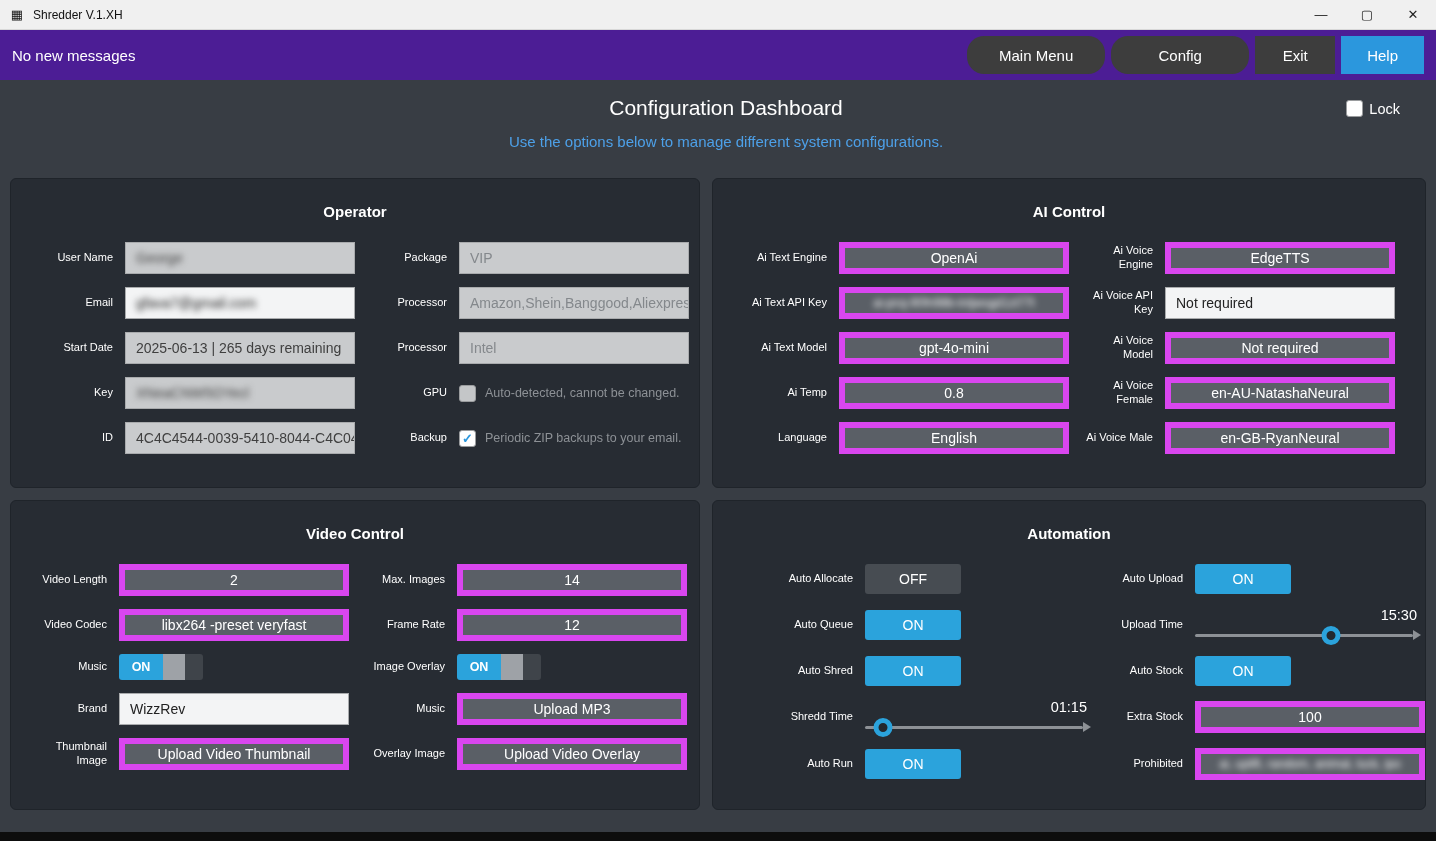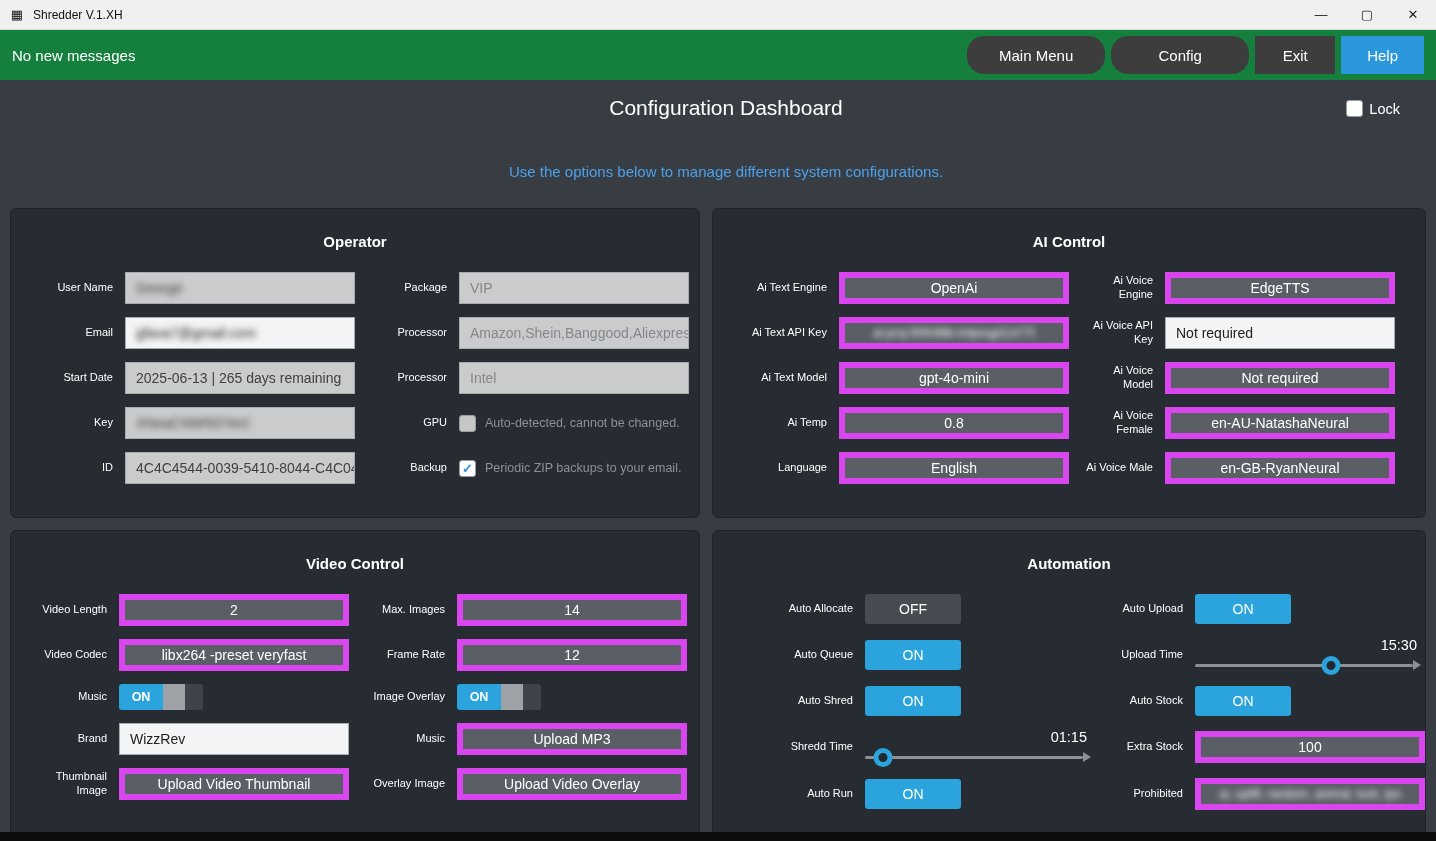--- a/index.html
+++ b/index.html
@@ -11,32 +11,32 @@
     position: relative;
   }
 
   
   .titlebar { height: 30px; background: #f0f0f0; display: flex; align-items: center; padding-left: 8px; border-bottom: 1px solid #d8d8d8; }
   .tb-icon { width: 18px; height: 18px; margin-right: 7px; color: #111; font-size: 13px; display: flex; align-items: center; justify-content: center; }
   .tb-title { font-size: 12px; color: #111; flex: 1; }
   .tb-btn { width: 46px; height: 30px; display: flex; align-items: center; justify-content: center; font-size: 13px; color: #222; cursor: pointer; }
 
   
-  .navbar { height: 50px; background: #15803d; display: flex; align-items: center; padding: 0 12px; }
+  .navbar { height: 50px; background: #4c1d95; display: flex; align-items: center; padding: 0 12px; }
   .nav-status { color: #ffffff; font-size: 15px; flex: 1; }
   .nav-btn { height: 38px; padding: 0 26px; background: #3d3d3d; color: #fff; font-size: 15px; display: flex; align-items: center; justify-content: center; margin-left: 6px; cursor: pointer; }
   .nav-btn.w-lg { min-width: 138px; border-radius: 17px; }
   .nav-btn.w-sm { min-width: 80px; }
   .nav-btn.accent { background: #2b97dd; }
 
   
   .page-header { position: relative; padding-top: 16px; padding-left: 16px; }
   .page-title { color: #fff; font-size: 21px; font-weight: 400; text-align: center; }
   .lock { position: absolute; right: 36px; top: 20px; display: flex; align-items: center; gap: 6px; color: #fff; font-size: 14.5px; cursor: pointer; }
-  .subtitle { text-align: center; color: #4da0e8; font-size: 15px; margin-top: 43px; }
+  .subtitle { text-align: center; color: #4da0e8; font-size: 15px; margin-top: 13px; }
 
   
   .grid { display: grid; grid-template-columns: 1fr 1fr; gap: 12px; padding: 0 10px; margin-top: 28px; }
   .panel { background: #272c33; border: 1px solid #1f242a; border-radius: 6px; height: 310px; padding-top: 24px; }
   .panel-title { color: #fff; font-size: 15px; font-weight: 700; text-align: center; }
   .panel-body { display: grid; column-gap: 12px; row-gap: 13px; padding-top: 22px; justify-content: center; align-items: center; }
   .panel-body.op { grid-template-columns: 92px 230px 80px 230px; }
   .panel-body.ai { grid-template-columns: 84px 230px 72px 230px; }
   .panel-body.vc { grid-template-columns: 84px 230px 84px 230px; }
   .panel-body.au { grid-template-columns: 92px 230px 76px 230px; margin-left: 48px; }

